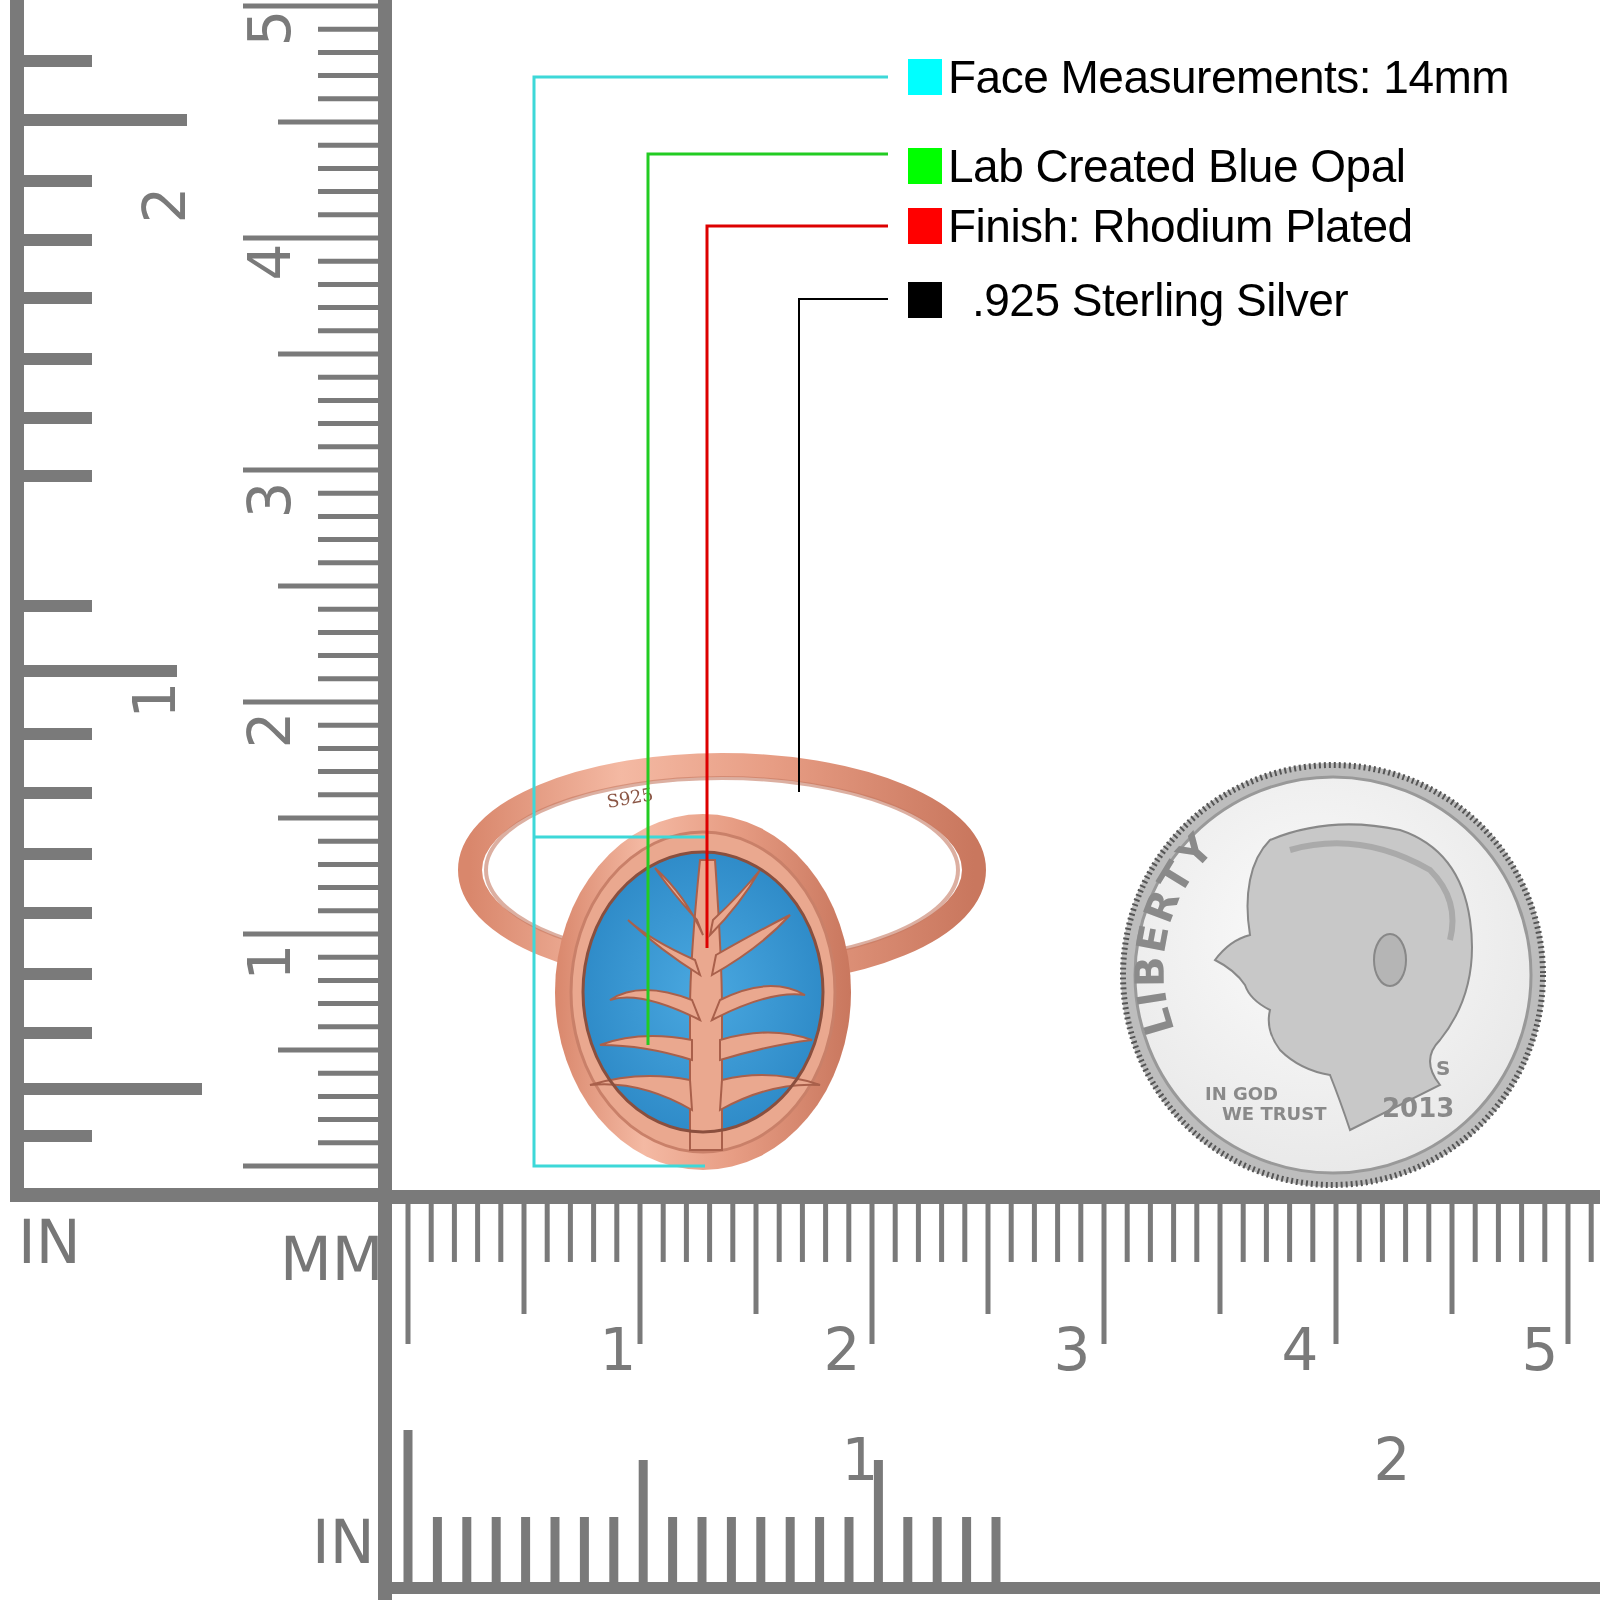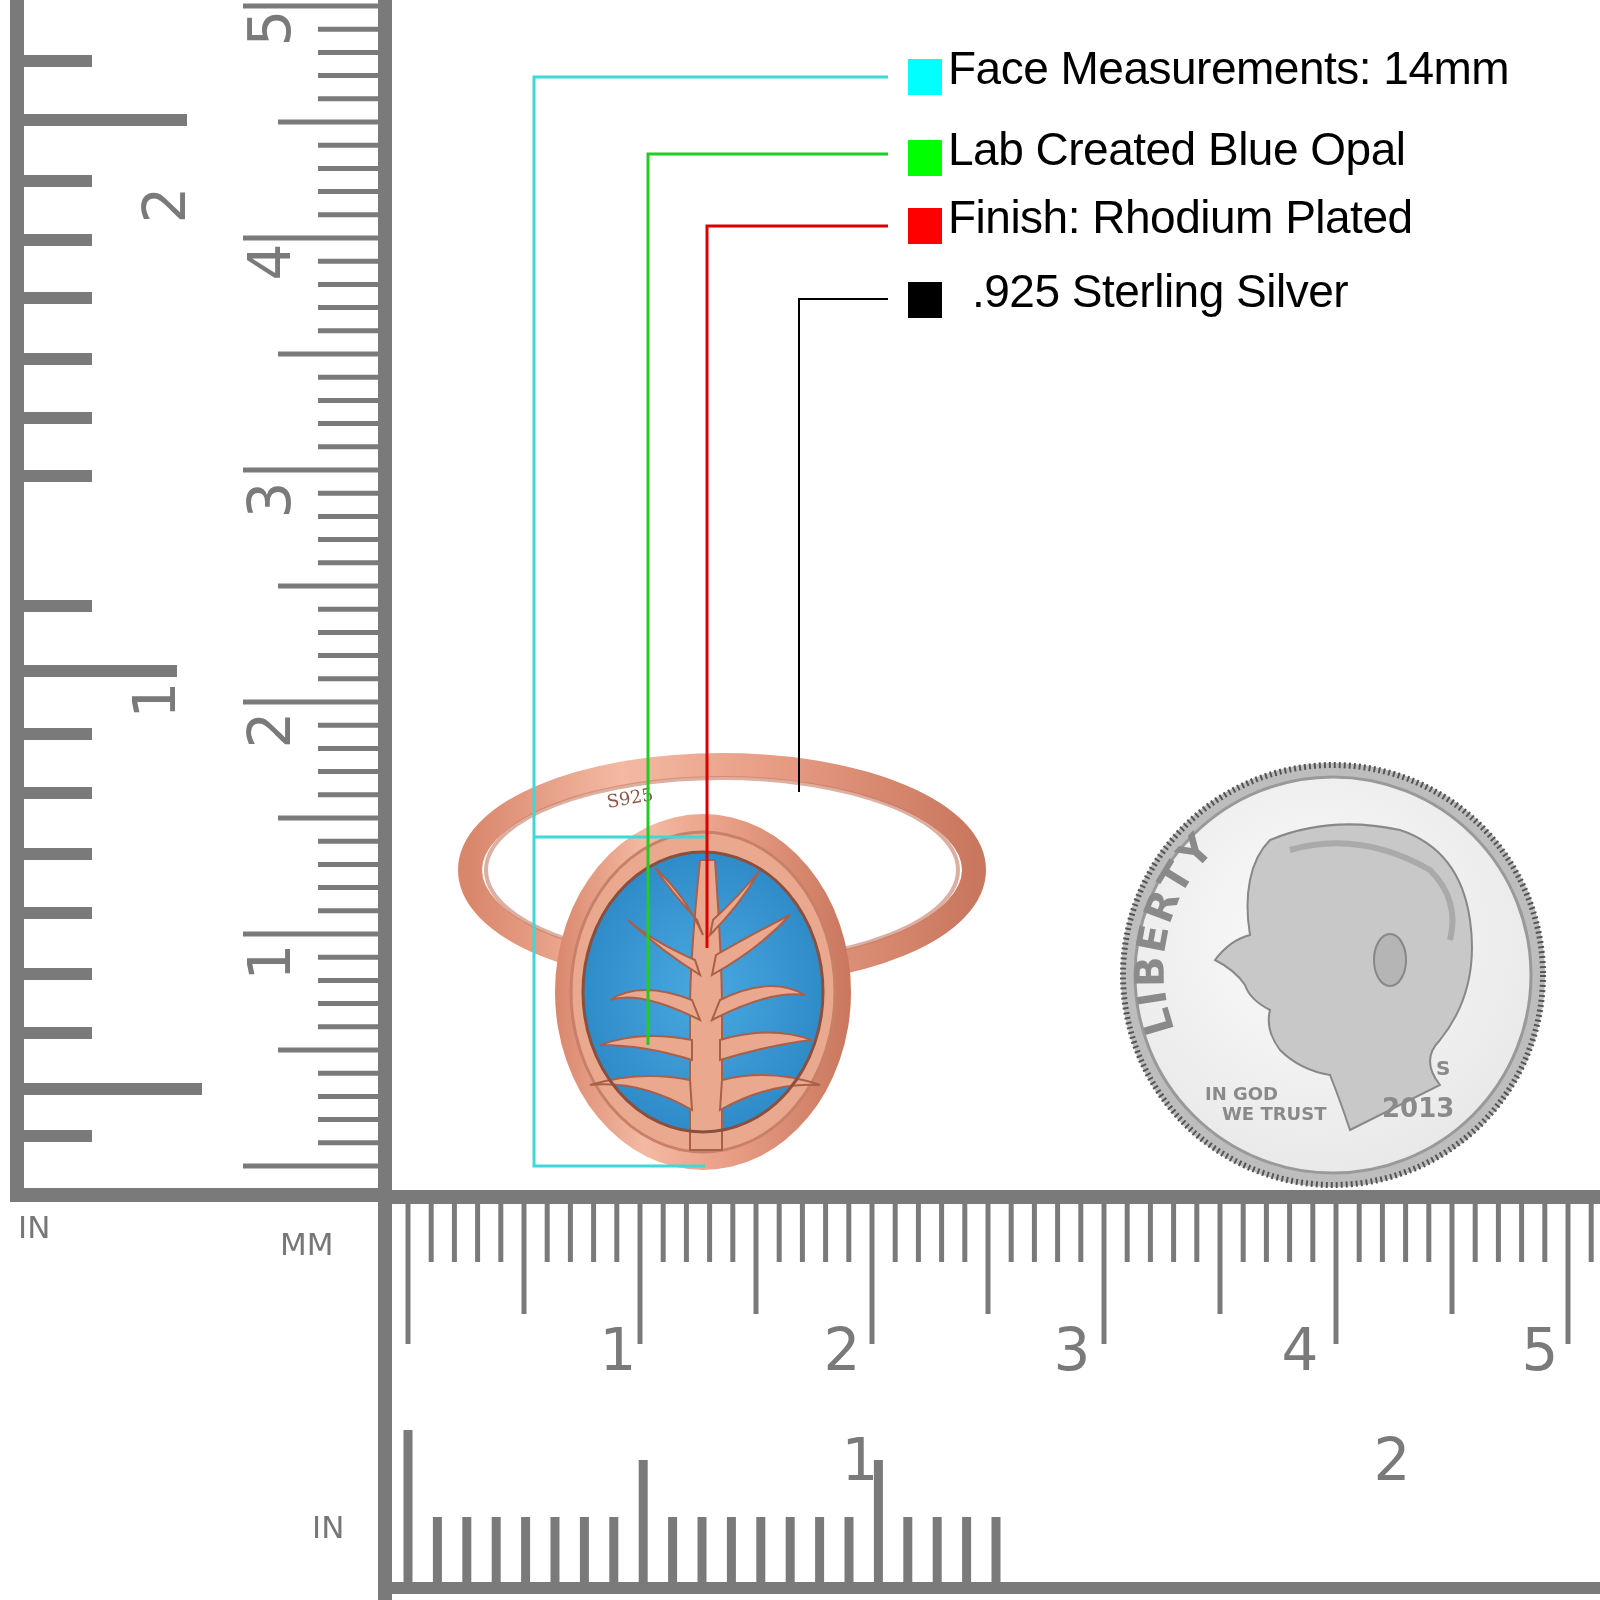--- a/index.html
+++ b/index.html
@@ -1,18 +1,18 @@
 <!DOCTYPE html>
 <html><head>
 <meta charset="utf-8">
 <style>
   html,body{margin:0;padding:0;background:#fff;}
   body{width:1600px;height:1600px;position:relative;overflow:hidden;font-family:"Liberation Sans",sans-serif;}
-  .ruler-label{position:absolute;color:#777;font-family:"DejaVu Sans",sans-serif;font-size:31px;line-height:1;}
-  .legend-item{position:absolute;left:908px;height:36px;display:flex;align-items:flex-end;}
+  .ruler-label{position:absolute;color:#777;font-family:"DejaVu Sans",sans-serif;font-size:60px;line-height:1;}
+  .legend-item{position:absolute;left:908px;height:36px;display:flex;align-items:center;}
   .legend-swatch{width:34px;height:36px;margin-right:6px;flex:none;}
   .legend-text{font-size:46px;color:#000;white-space:nowrap;letter-spacing:-0.5px;}
   svg{position:absolute;left:0;top:0;}
 </style>
 </head>
 <body>
 
 <svg width="1600" height="1600" viewBox="0 0 1600 1600">
   <g fill="#7a7a7a">
 
@@ -271,21 +271,21 @@
 
   <polyline points="888,226 707,226 707,948" fill="none" stroke="#dd0000" stroke-width="3"></polyline>
 
   <polyline points="888,299 799,299 799,792" fill="none" stroke="#000" stroke-width="2"></polyline>
 </svg>
 
 <div class="legend-item" style="top:59px;">
   <span class="legend-swatch" style="background:#00ffff;"></span>
   <span class="legend-text">Face Measurements: 14mm</span>
 </div>
-<div class="legend-item" style="top:140px;">
+<div class="legend-item" style="top:148px;">
   <span class="legend-swatch" style="background:#00ff00;"></span>
   <span class="legend-text">Lab Created Blue Opal</span>
 </div>
 <div class="legend-item" style="top:208px;">
   <span class="legend-swatch" style="background:#ff0000;"></span>
   <span class="legend-text">Finish: Rhodium Plated</span>
 </div>
 <div class="legend-item" style="top:282px;gap:24px;">
   <span class="legend-swatch" style="background:#000000;"></span>
   <span class="legend-text">.925 Sterling Silver</span>

